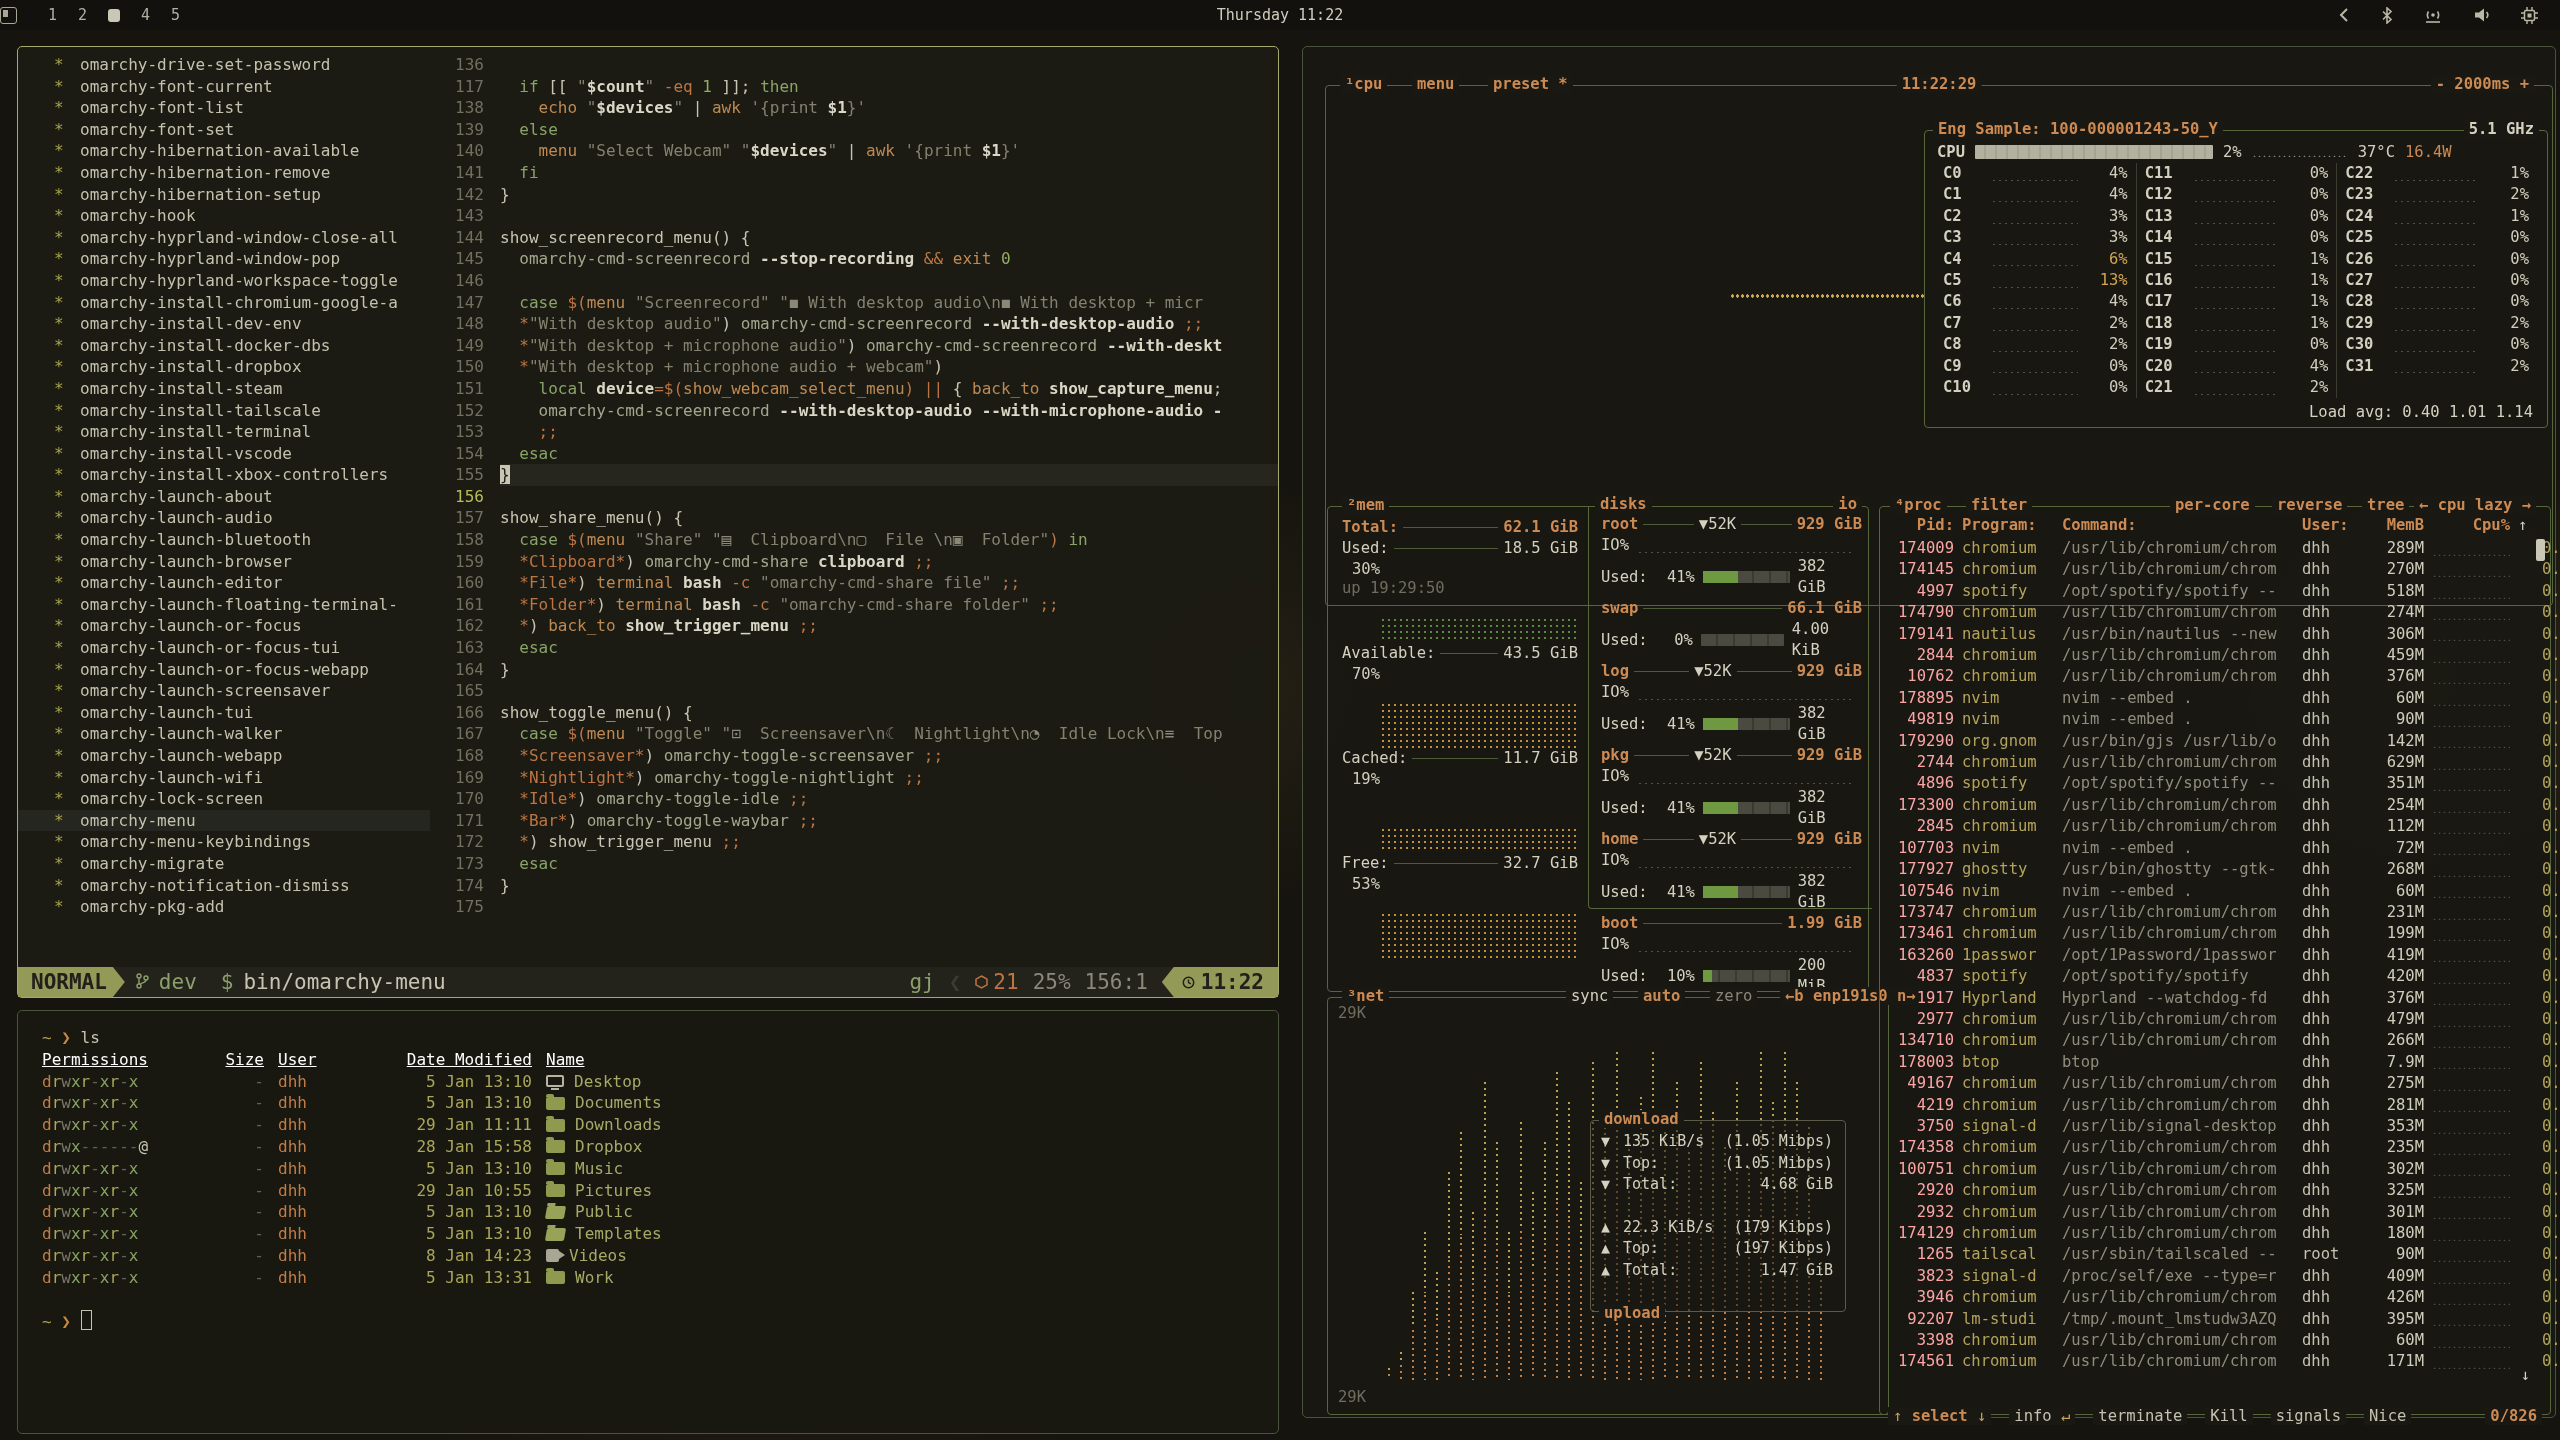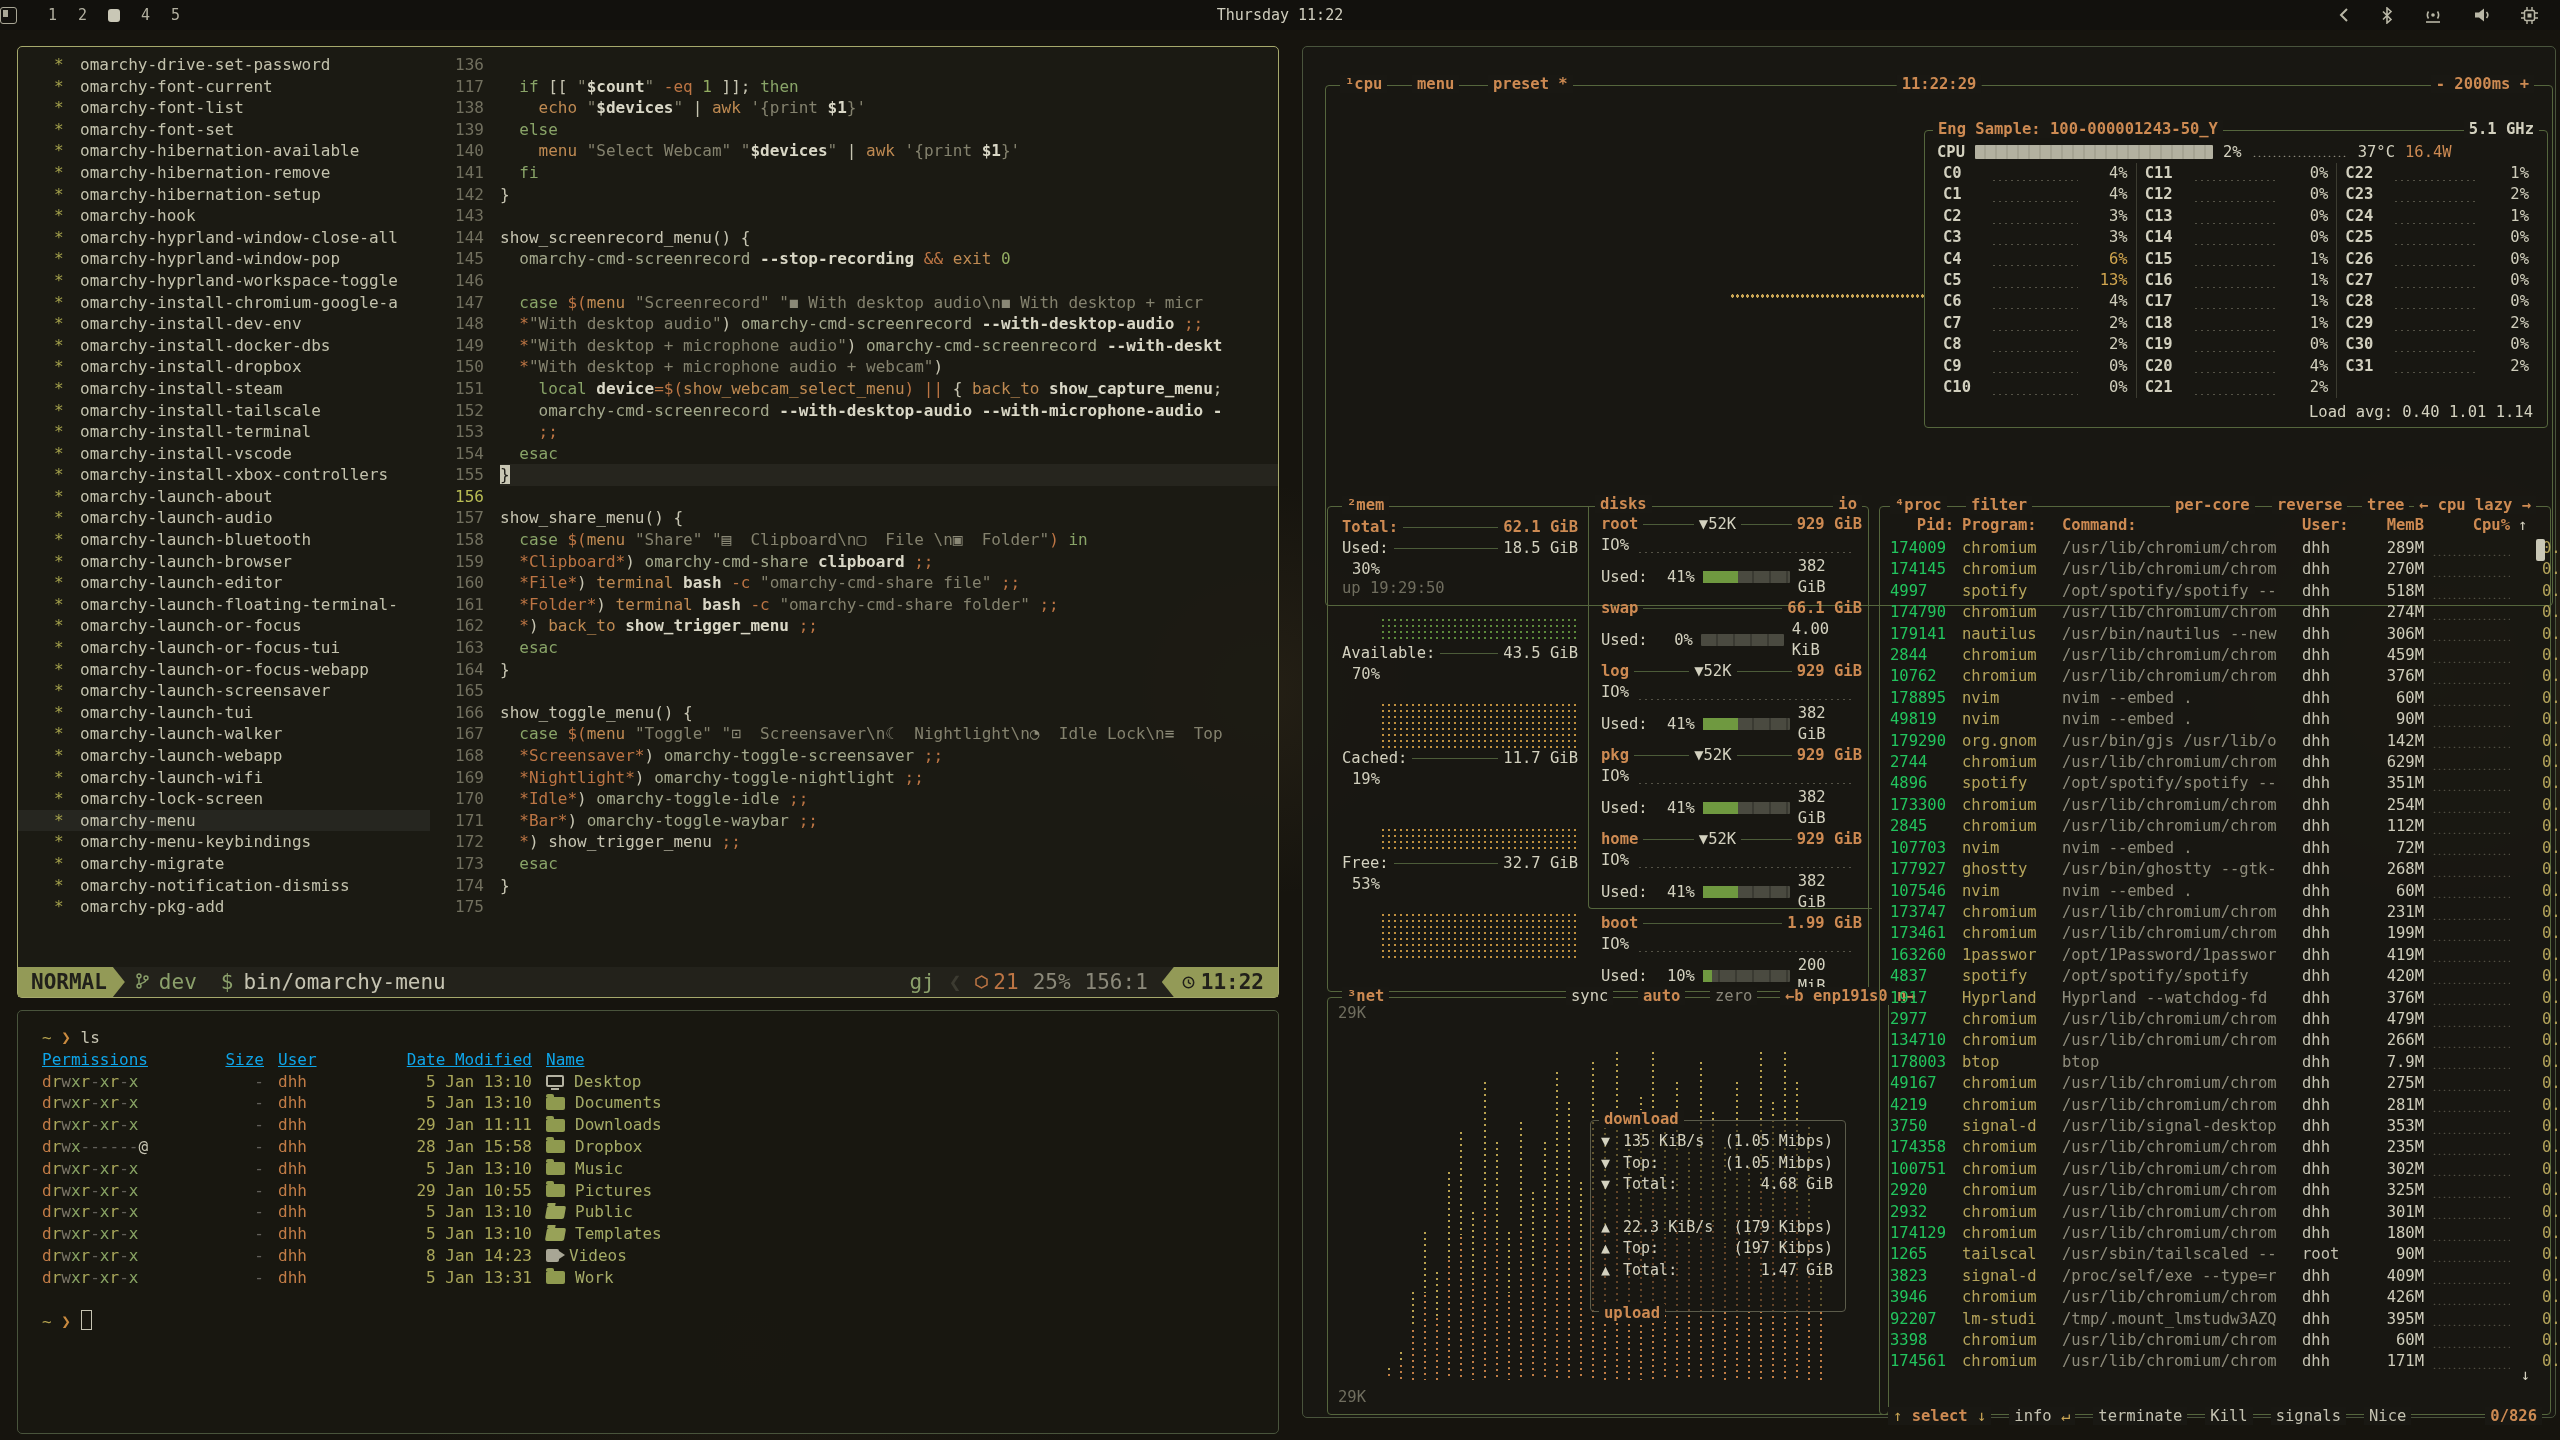--- a/index.html
+++ b/index.html
@@ -53,21 +53,21 @@
   #sl-right{margin-left:auto;display:flex;align-items:center;gap:14px;margin-right:0;}
   #sl-sep{color:#3c3b31;}
   #sl-diag{color:#bd7544;display:flex;align-items:center;gap:5px;}
   #time-chip{background:#939a57;color:#21201a;font-weight:bold;padding:3px 14px 3px 20px;display:flex;align-items:center;gap:6px;
              clip-path:polygon(12px 0,100% 0,100% 100%,12px 100%,0 50%);}
 
   
   #term-body{padding:16px 24px;font-size:16px;line-height:21.8px;}
   .p-tilde{color:#b3a04e;} .p-arrow{color:#c98a3f;font-weight:bold;}
   .ls-grid{display:grid;grid-template-columns:152px 56px 70px 170px 1fr;column-gap:14px;}
-  .ls-head span{color:#0ea5e9;text-decoration:underline;}
+  .ls-head span{color:#ffffff;text-decoration:underline;}
   .p-d{color:#c27c46;} .p-r{color:#aaa75a;} .p-w{color:#7b7668;} .p-x{color:#87a263;}
   .p-dash{color:#62605a;} .p-at{color:#c6c4b2;}
   .ls-size{text-align:right;color:#62605a;}
   .ls-user{color:#c27c46;}
   .ls-date{text-align:right;color:#aaa75a;white-space:pre;}
   .ls-name{color:#a5ab67;display:flex;align-items:center;}
   .fi{display:inline-block;width:19px;height:13px;position:relative;margin-right:10px;flex:none;}
   .fi.folder{background:#8f9a4f;border-radius:2px;}
   .fi.folder::before{content:"";position:absolute;top:-3px;left:0;width:8px;height:3px;background:#8f9a4f;border-radius:2px 2px 0 0;}
   .fi.open{background:#98a258;border-radius:2px;transform:skewX(-10deg);}
@@ -134,21 +134,21 @@
   .net-stat{display:flex;line-height:21.5px;color:#d3d1bf;}
   .net-stat .arr{width:22px;}
   .net-stat .val{margin-left:auto;text-align:right;}
   .net-gap{height:21px;}
 
   #box-proc{left:576px;top:459px;width:672px;height:909px;}
   #proc-head{display:grid;grid-template-columns:64px 92px 232px 58px 56px 78px 52px 16px;column-gap:8px;
              padding:8px 6px 0 10px;line-height:21px;}
   #proc-rows{padding:2px 6px 0 10px;}
   .proc-row{display:grid;grid-template-columns:64px 92px 232px 58px 56px 78px 52px 16px;column-gap:8px;line-height:21.4px;}
-  .pr-pid{color:#22c55e;}
+  .pr-pid{text-align:right;color:#fca5a5;}
   .pr-prog{color:#b4a35a;}
   .pr-cmd{color:#8f8d7c;overflow:hidden;white-space:nowrap;}
   .pr-user{color:#c4c2b1;}
   .pr-mem{text-align:right;color:#cfcdbb;}
   .pr-dots{align-self:center;height:10px;background-image:radial-gradient(#4f4d42 1.1px,transparent 1.3px);background-size:5px 10px;background-repeat:repeat-x;background-position:0 6px;margin-top:4px;}
   .pr-cpu{text-align:right;color:#b4a35a;}
   #proc-scrollthumb{position:absolute;right:5px;top:32px;width:9px;height:22px;background:#c9c7b6;border-radius:2px;}
   #proc-downarrow{position:absolute;right:20px;bottom:30px;color:#d3d1bf;}
   #proc-footer{position:absolute;bottom:-11px;left:8px;right:8px;display:flex;gap:18px;}
   .pf-chip{background:#191813;padding:0 5px;color:#c4c2b1;white-space:nowrap;}

